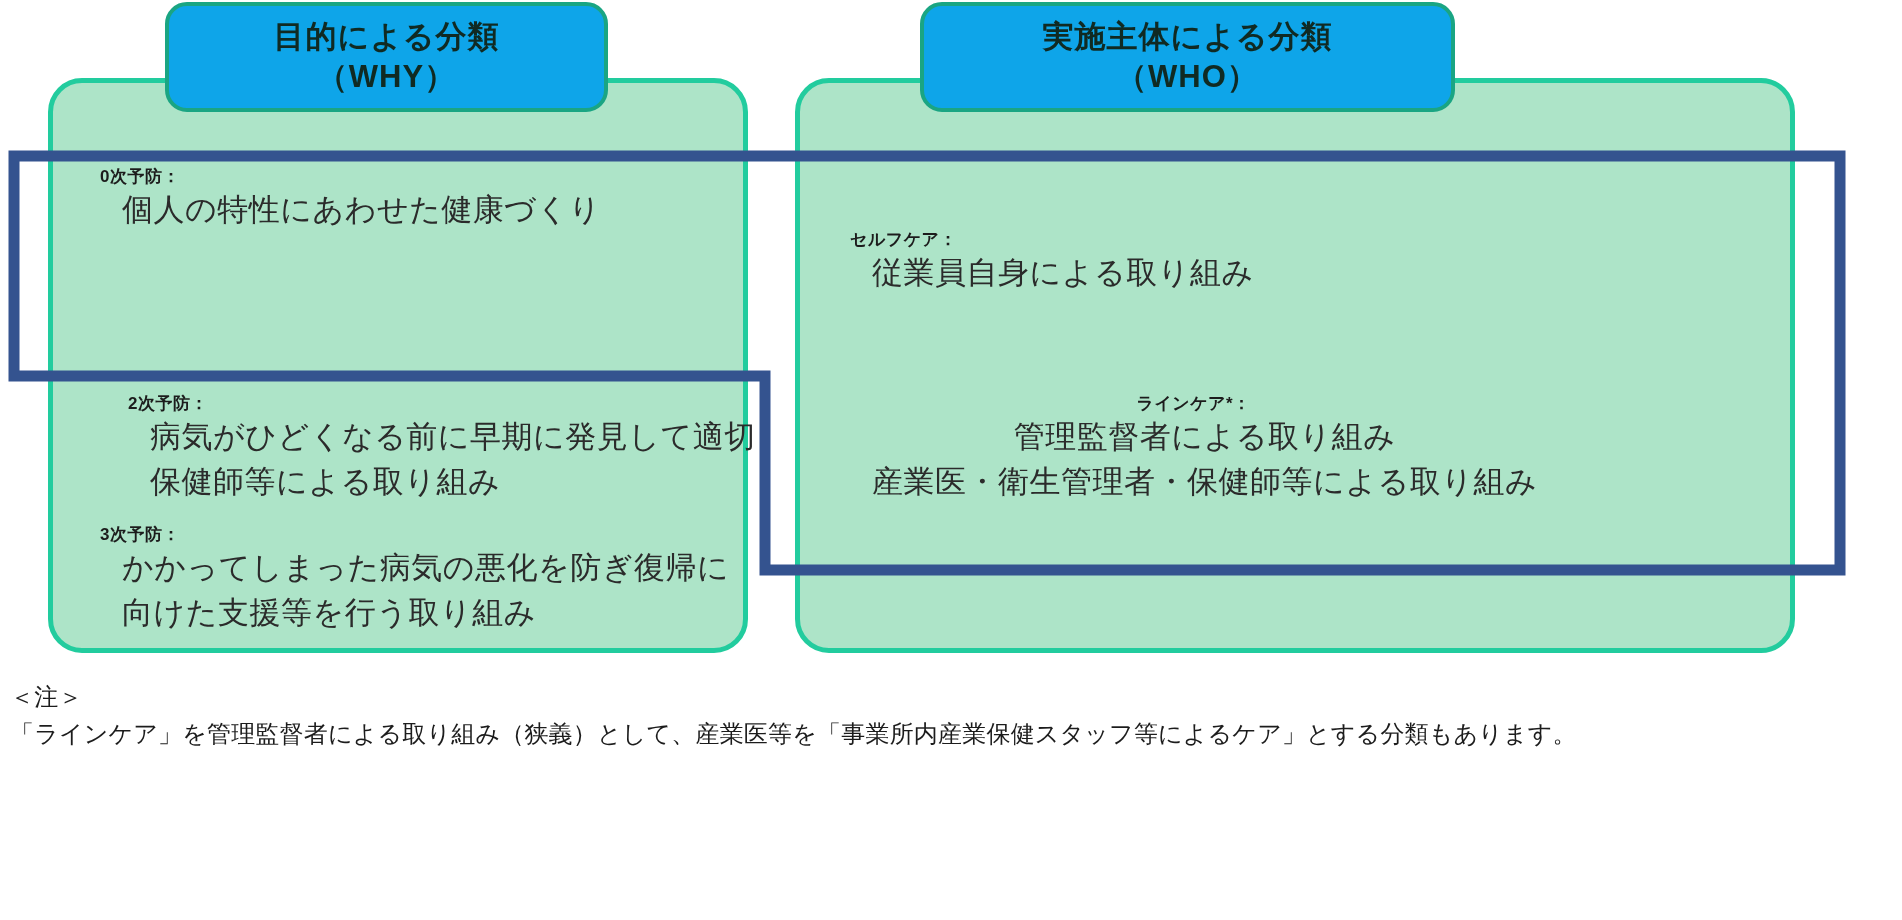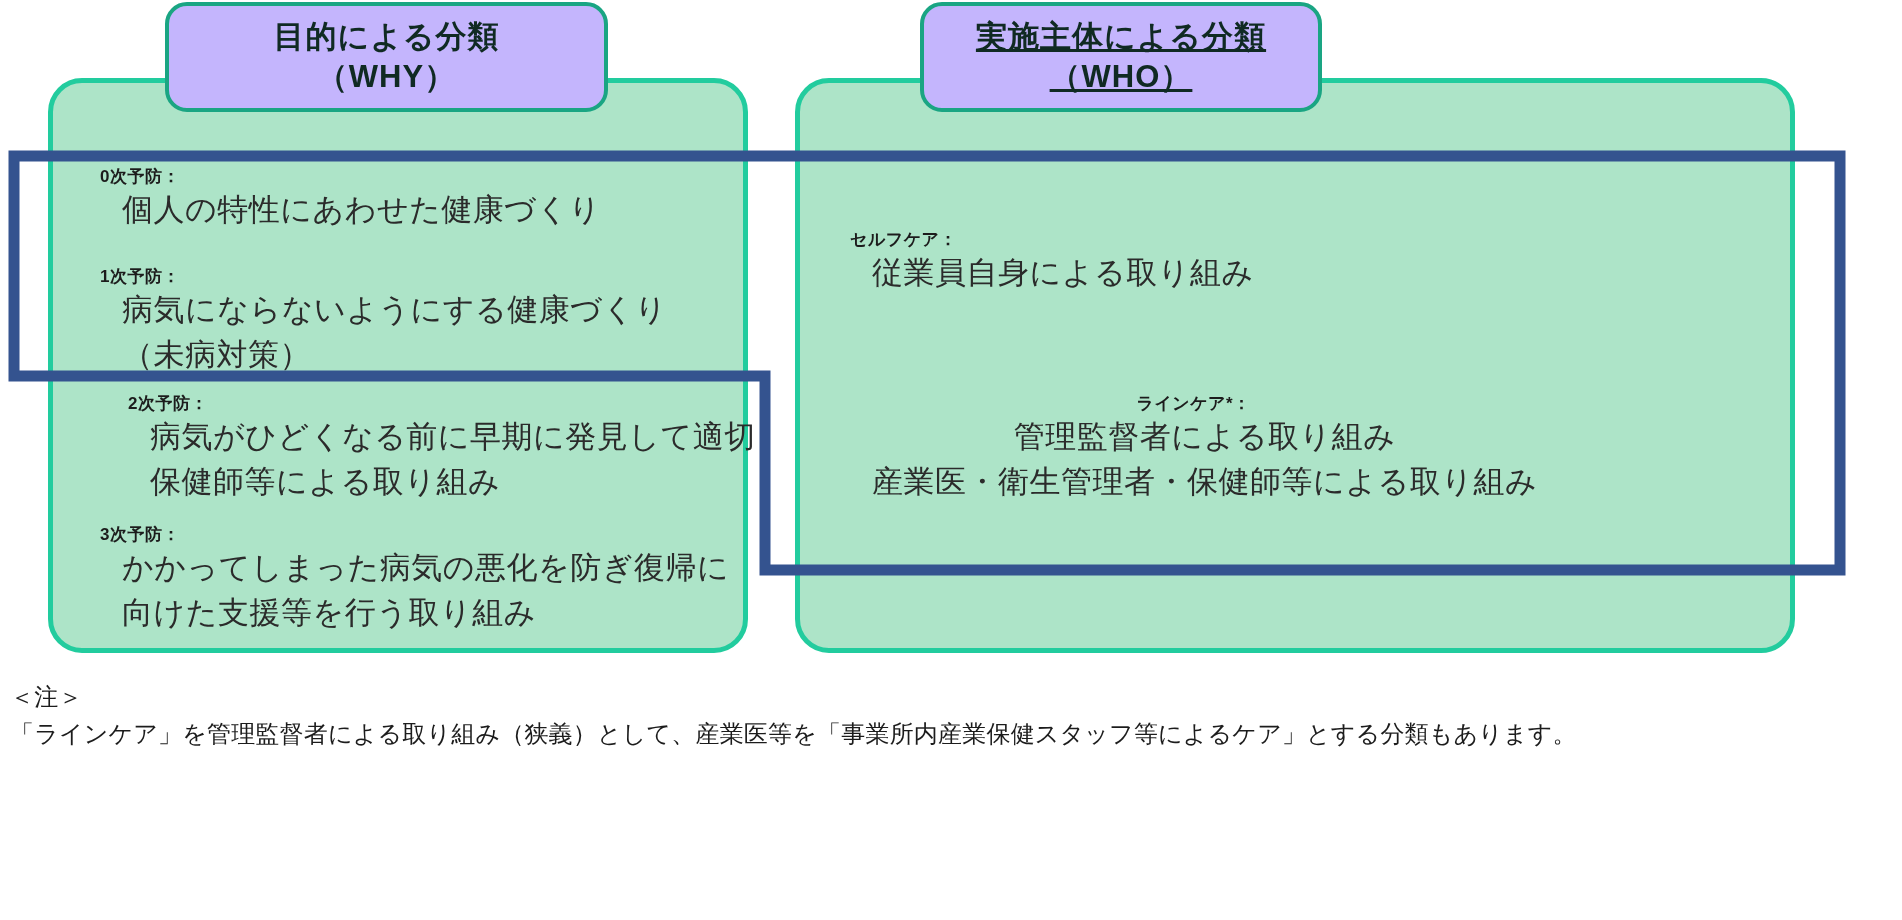--- a/index.html
+++ b/index.html
@@ -23,37 +23,37 @@
     background: #ade4c8;
     border: 5px solid #22cc9e;
     border-radius: 34px;
   }
   #panel-why  { left: 48px;  top: 78px; width: 700px;  height: 575px; }
   #panel-who  { left: 795px; top: 78px; width: 1000px; height: 575px; }
 
   
   .tab {
     position: absolute;
-    background: #c4b5fd;
+    background: #0ea5e9;
     border: 4px solid #1aa583;
     border-radius: 22px;
     display: flex;
     flex-direction: column;
     align-items: center;
     justify-content: center;
     color: #102a23;
     font-weight: bold;
     font-size: 31px;
     line-height: 1.30;
     letter-spacing: 1px;
     text-align: center;
     z-index: 4;
   }
   #tab-why { left: 165px; top: 2px;  width: 443px; height: 110px; }
-  #tab-who { left: 920px; top: 2px;  width: 402px; height: 110px; text-decoration: underline; }
+  #tab-who { left: 920px; top: 2px;  width: 535px; height: 110px; }
 
   
   #blue-outline {
     position: absolute;
     left: 0; top: 140px;
     width: 1902px; height: 450px;
     z-index: 5;
     pointer-events: none;
   }
 
@@ -109,25 +109,20 @@
 
   <svg id="blue-outline" viewBox="0 0 1902 450" preserveAspectRatio="none">
     <polyline points="14,236 14,16 1840,16 1840,430 765,430 765,236 14,236" fill="none" stroke="#34538f" stroke-width="11" stroke-linejoin="miter" stroke-linecap="square"></polyline>
   </svg>
 
   <div class="block" id="blk-p0">
     <div class="blk-title">0次予防：</div>
     <div class="blk-line">個人の特性にあわせた健康づくり</div>
   </div>
 
-  <div class="block" id="blk-p1">
-    <div class="blk-title">1次予防：</div>
-    <div class="blk-line">病気にならないようにする健康づくり</div>
-    <div class="blk-line">（未病対策）</div>
-  </div>
 
   <div class="block" id="blk-p2">
     <div class="blk-title">2次予防：</div>
     <div class="blk-line">病気がひどくなる前に早期に発見して適切</div>
     <div class="blk-line">保健師等による取り組み</div>
   </div>
 
   <div class="block" id="blk-p3">
     <div class="blk-title">3次予防：</div>
     <div class="blk-line">かかってしまった病気の悪化を防ぎ復帰に</div>

